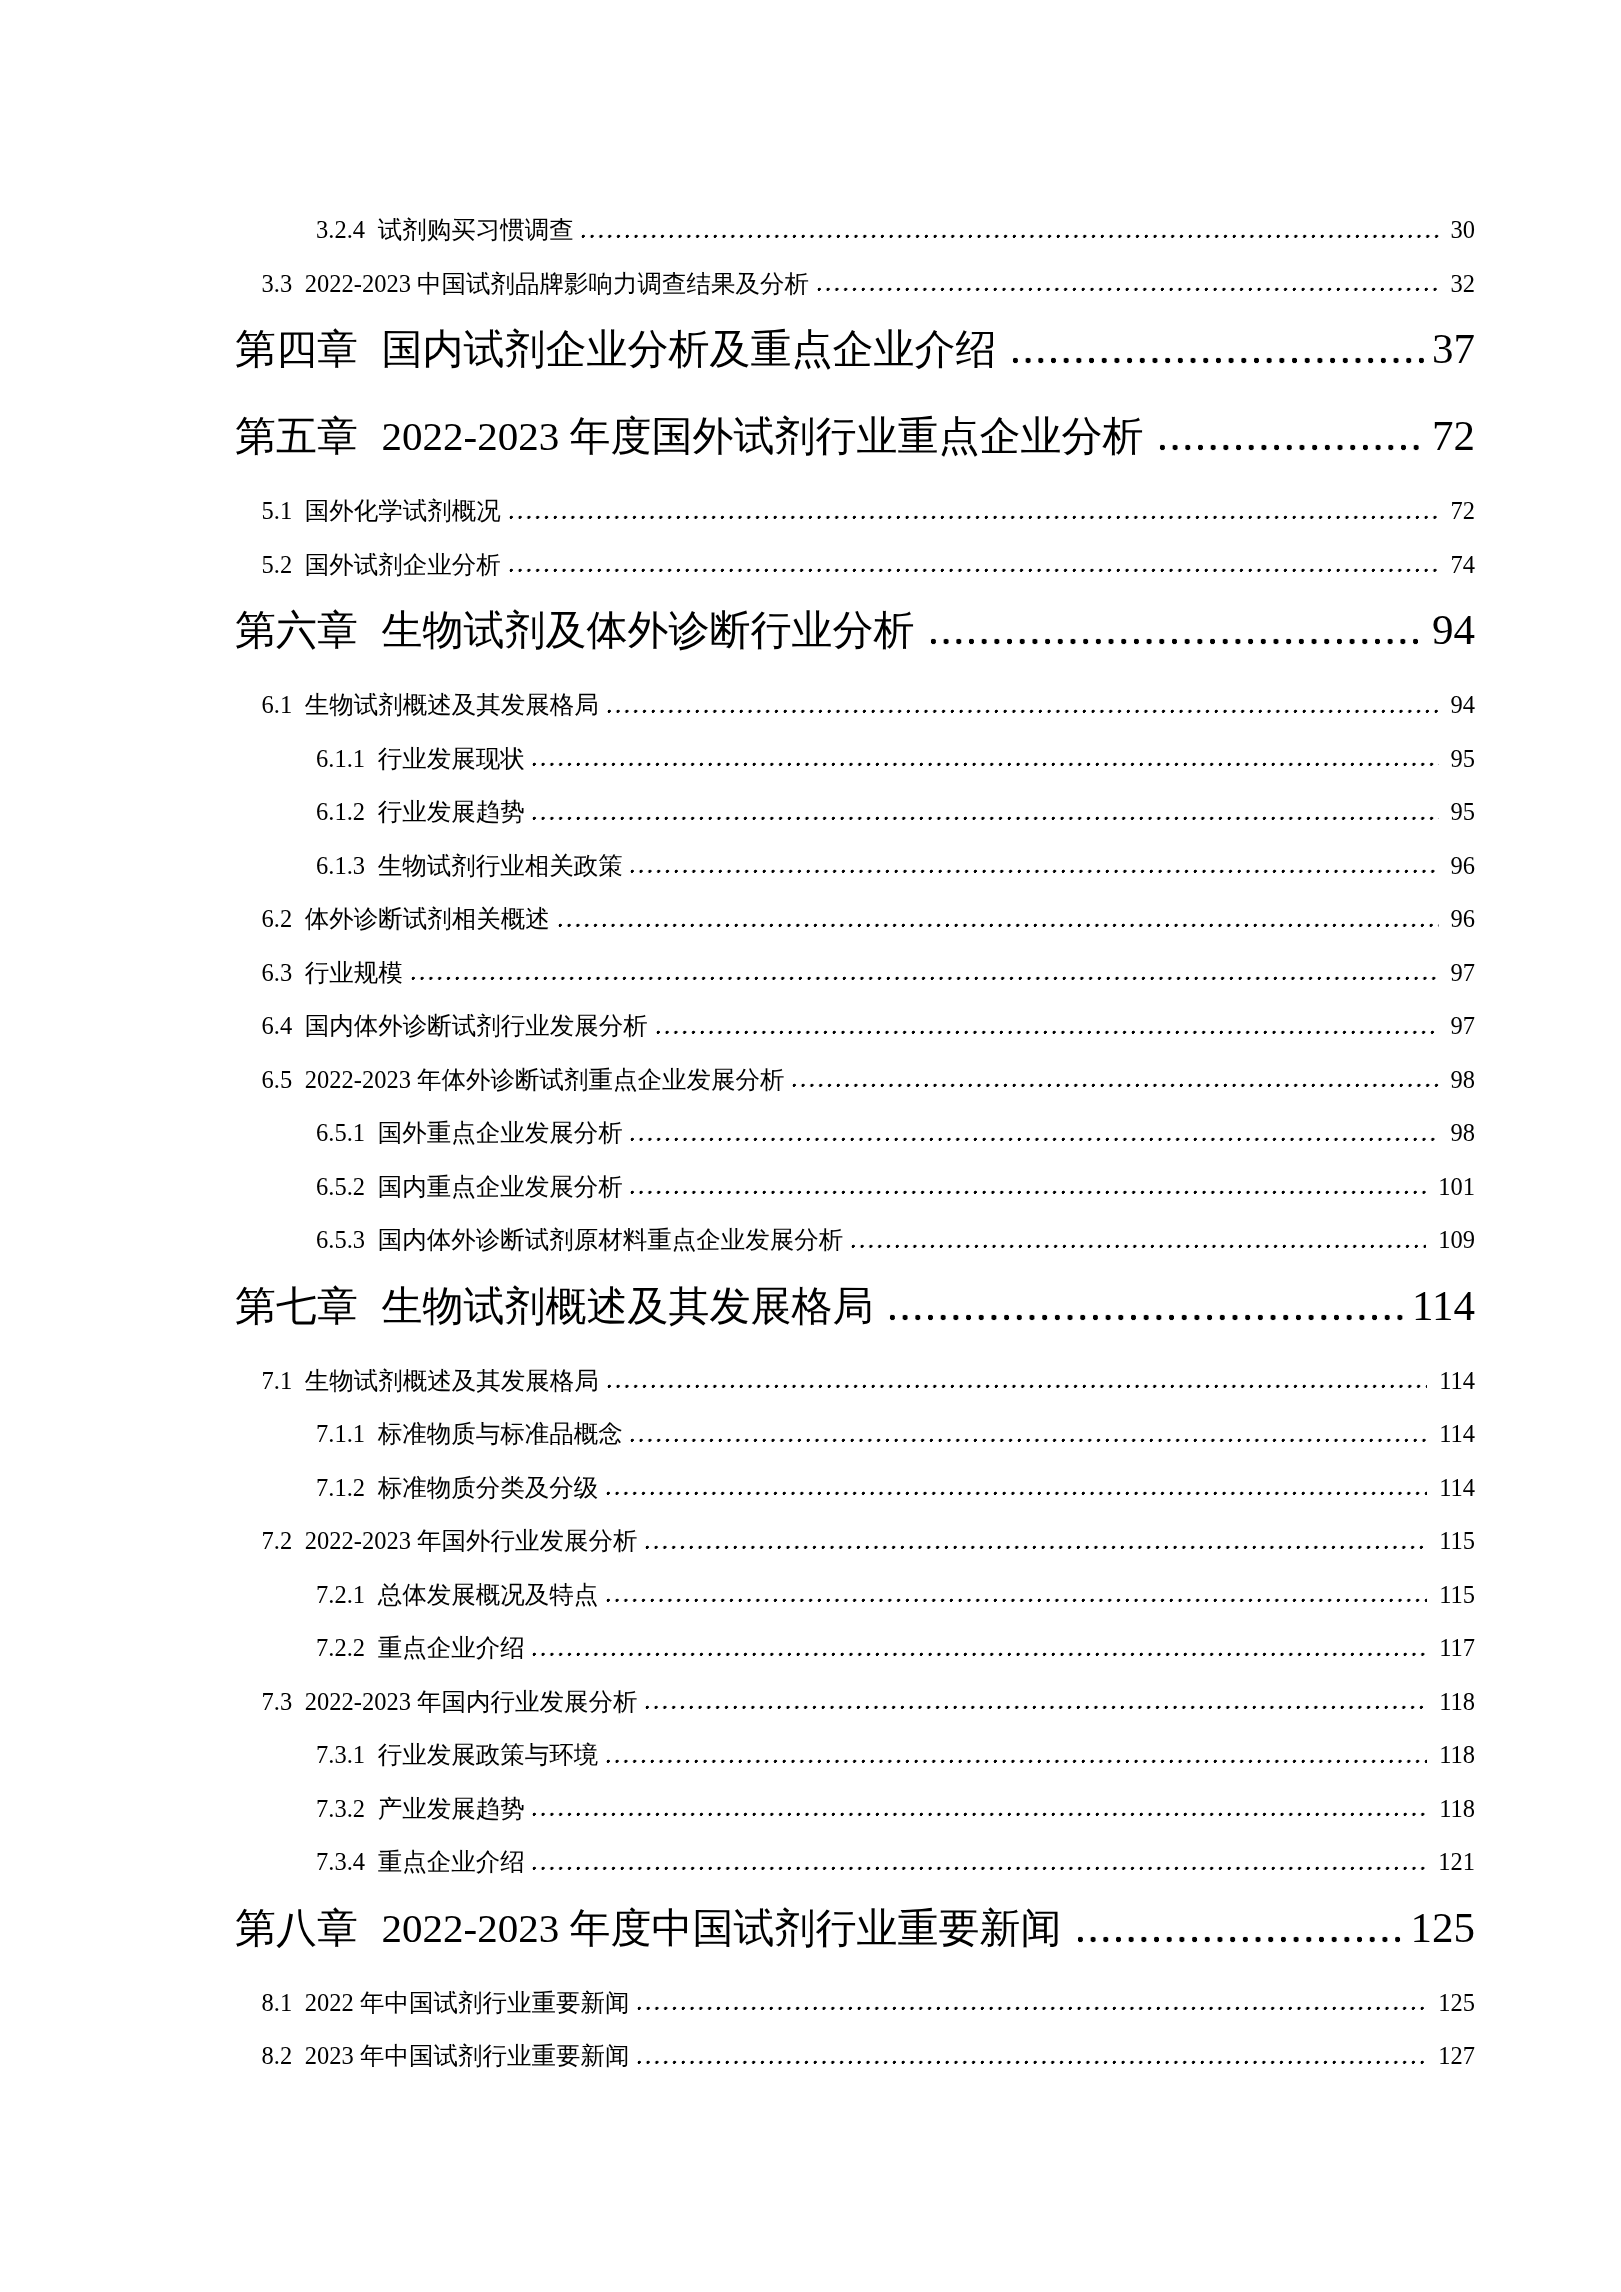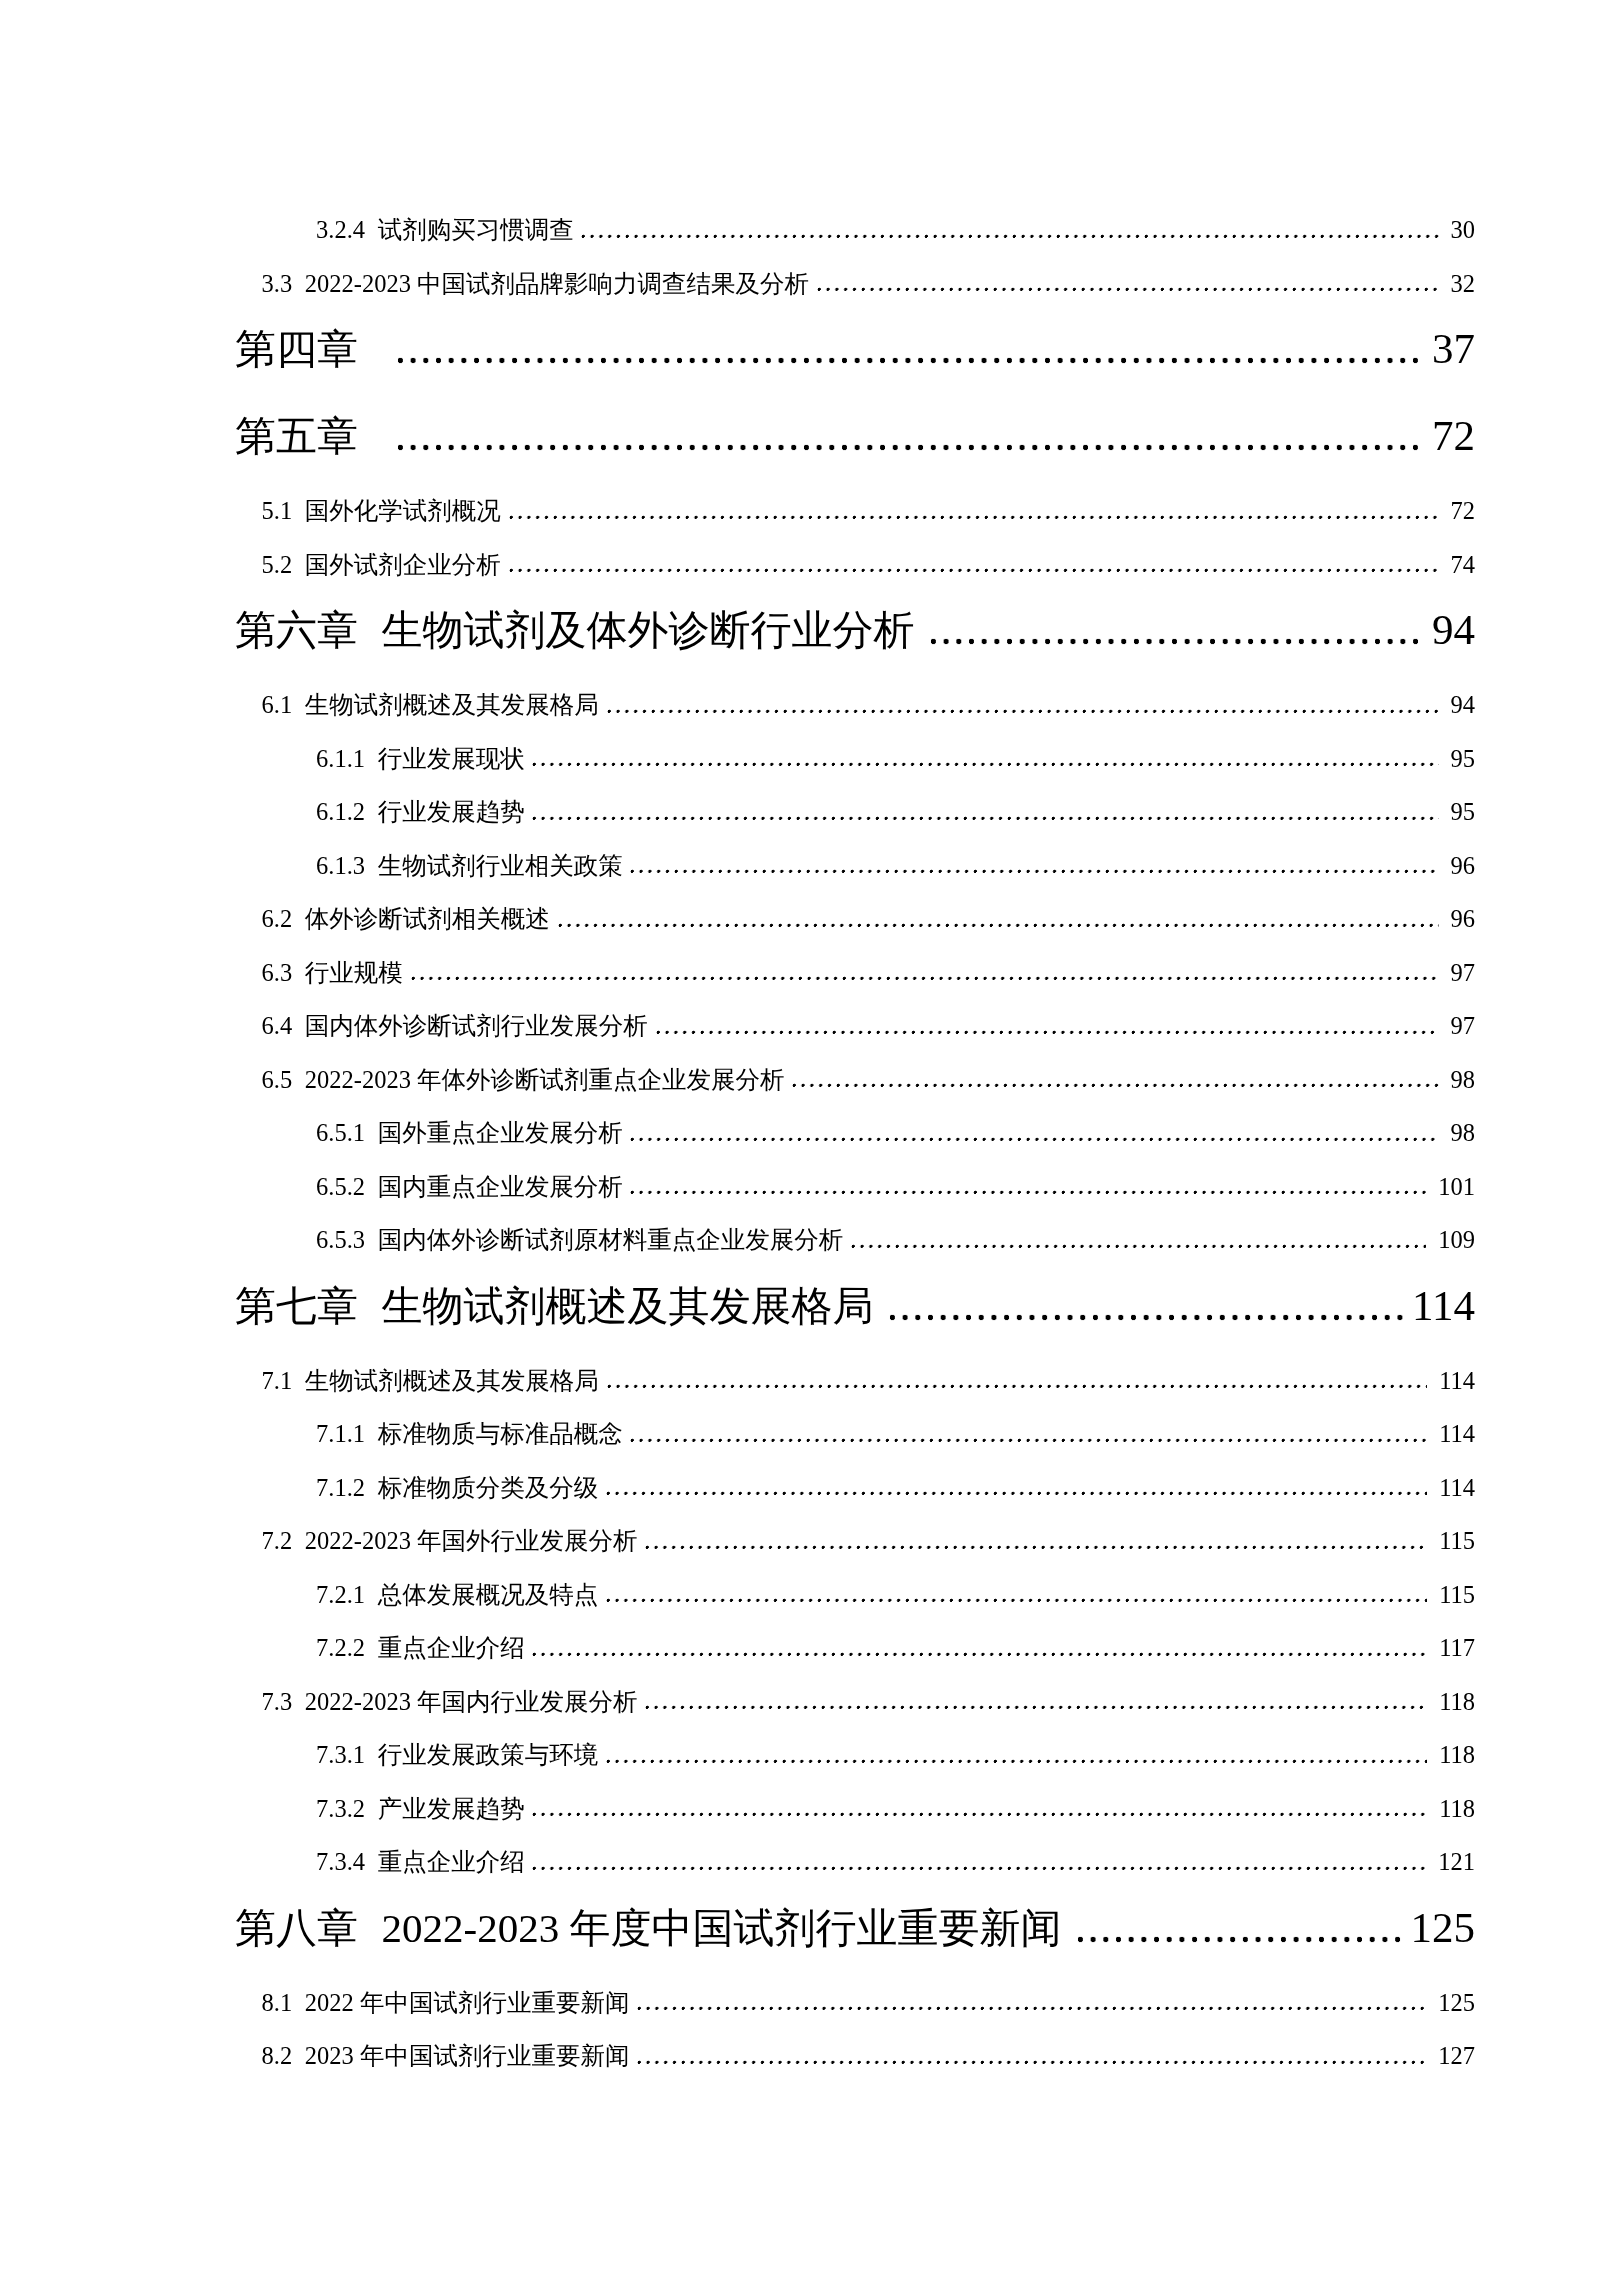--- a/index.html
+++ b/index.html
@@ -76,25 +76,27 @@
         <span class="pnum">30</span>
       </div>
       <div class="row l2">
         <span class="num">3.3</span>
         <span class="title">2022-2023 中国试剂品牌影响力调查结果及分析</span>
         <span class="leader"></span>
         <span class="pnum">32</span>
       </div>
       <div class="row l1">
         <span class="num">第四章</span>
+        <span class="title">国内试剂企业分析及重点企业介绍</span>
         <span class="leader"></span>
         <span class="pnum">37</span>
       </div>
       <div class="row l1">
         <span class="num">第五章</span>
+        <span class="title">2022-2023 年度国外试剂行业重点企业分析</span>
         <span class="leader"></span>
         <span class="pnum">72</span>
       </div>
       <div class="row l2">
         <span class="num">5.1</span>
         <span class="title">国外化学试剂概况</span>
         <span class="leader"></span>
         <span class="pnum">72</span>
       </div>
       <div class="row l2">

